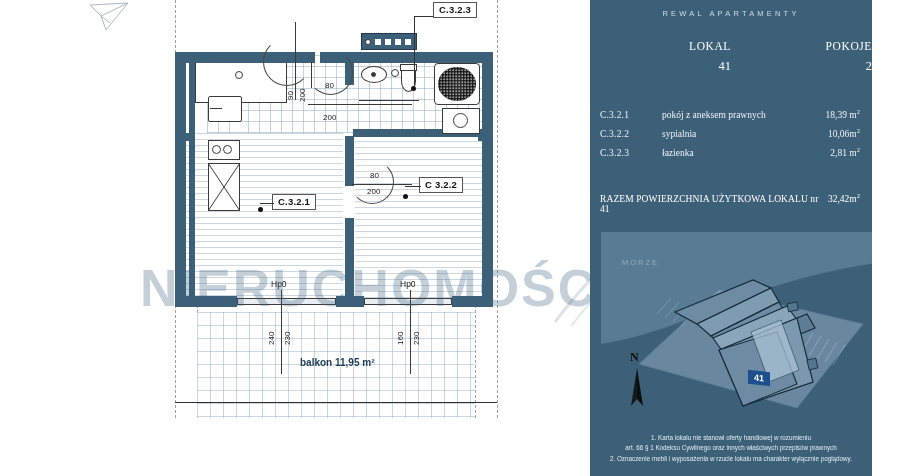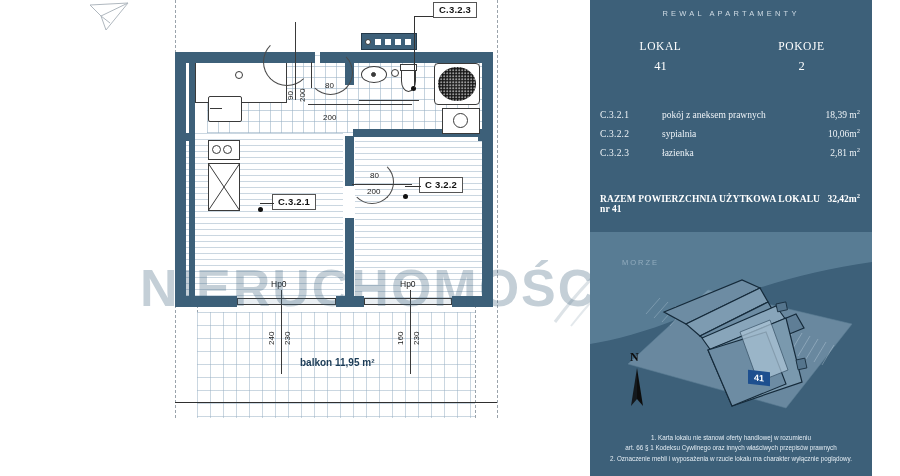--- a/index.html
+++ b/index.html
@@ -168,21 +168,21 @@
     text-align: center;
     font-size: 7.5px;
     letter-spacing: 3.2px;
     color: #cfdbe4;
     font-family: "Liberation Sans", sans-serif;
   }
   #summary {
     position: absolute; top: 40px; left: 0; width: 100%;
     display: flex;
   }
-  .sum-col { flex: 1; text-align: center; }
+  .sum-col { flex: 1; text-align: right; }
   .sum-head {
     font-size: 11.5px; letter-spacing: .6px; color: #ffffff;
     font-family: "Liberation Serif", serif;
   }
   .sum-val {
     font-size: 12.5px; margin-top: 7px; color: #ffffff;
     font-family: "Liberation Serif", serif;
   }
   .sum-val sup { font-size: 7.5px; }
 
@@ -198,31 +198,31 @@
   .room-code { width: 62px; flex: none; letter-spacing: .2px; }
   .room-name { flex: 1; }
   .room-area { width: 58px; text-align: right; white-space: nowrap; }
   .room-area sup { font-size: 6.5px; }
 
   #total {
     position: absolute; top: 192px; left: 10px; right: 12px;
     display: flex; align-items: baseline;
     font-size: 9.5px; color: #ffffff;
     font-family: "Liberation Serif", serif;
-    font-weight: bold;
   }
   #total .t-label { flex: 1; letter-spacing: .1px; }
   #total .t-val { white-space: nowrap; }
   #total sup { font-size: 6.5px; }
 
   
   #sitemap {
     position: absolute; top: 232px; left: 0;
     width: 304px; height: 185px;
     overflow: hidden;
+    text-align: center;
   }
   #morze-label {
     position: absolute; left: 32px; top: 26px;
     font-size: 7.5px; letter-spacing: 2px;
     color: rgba(210,226,238,.45);
     font-family: "Liberation Sans", sans-serif;
   }
   #north {
     position: absolute; left: 40px; top: 118px;
     color: #0d0d0d;

